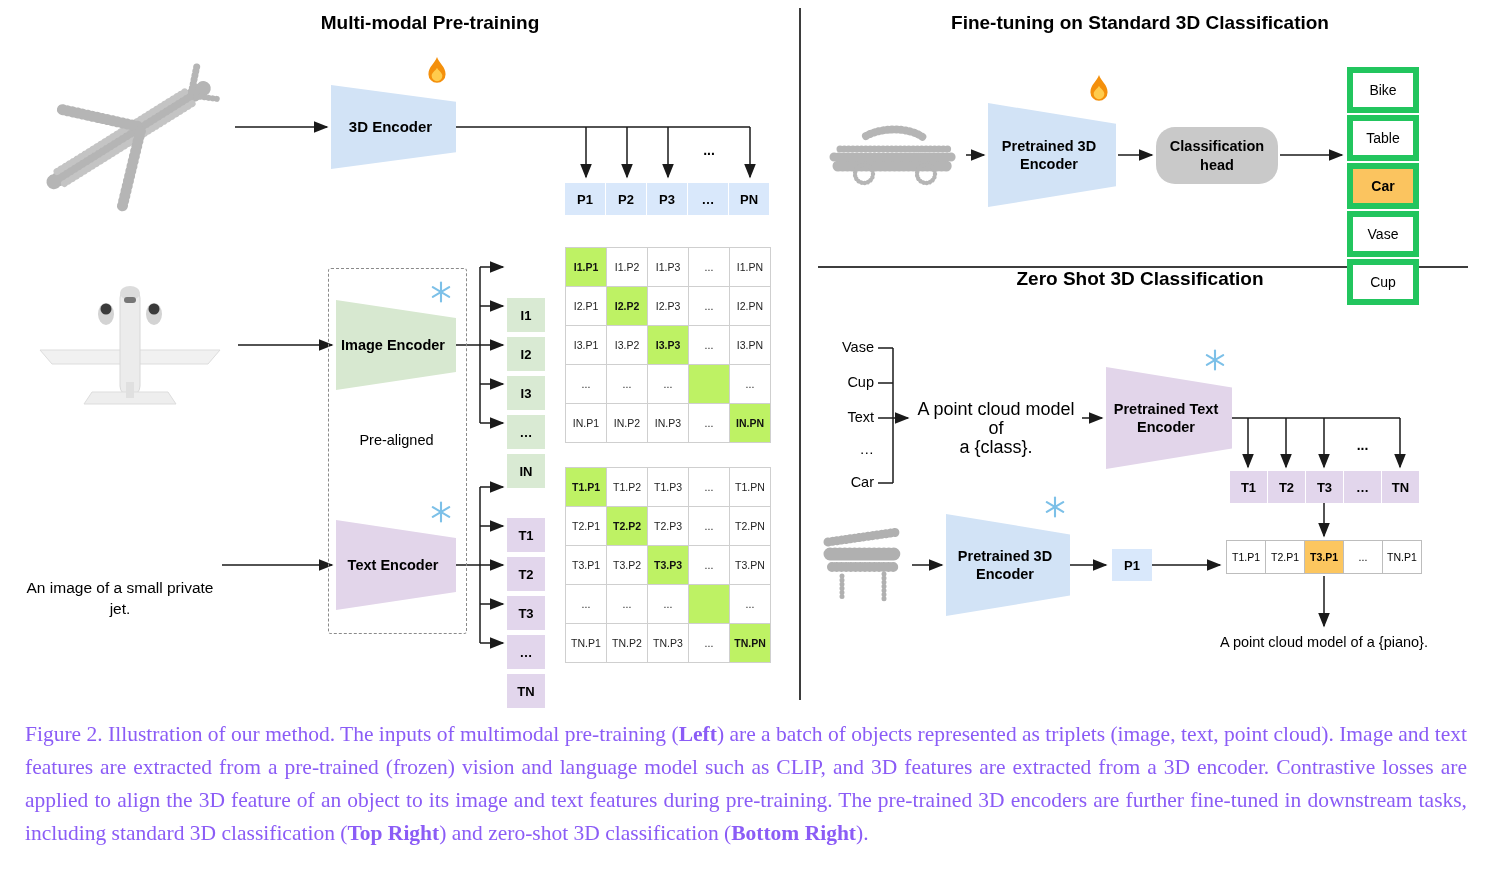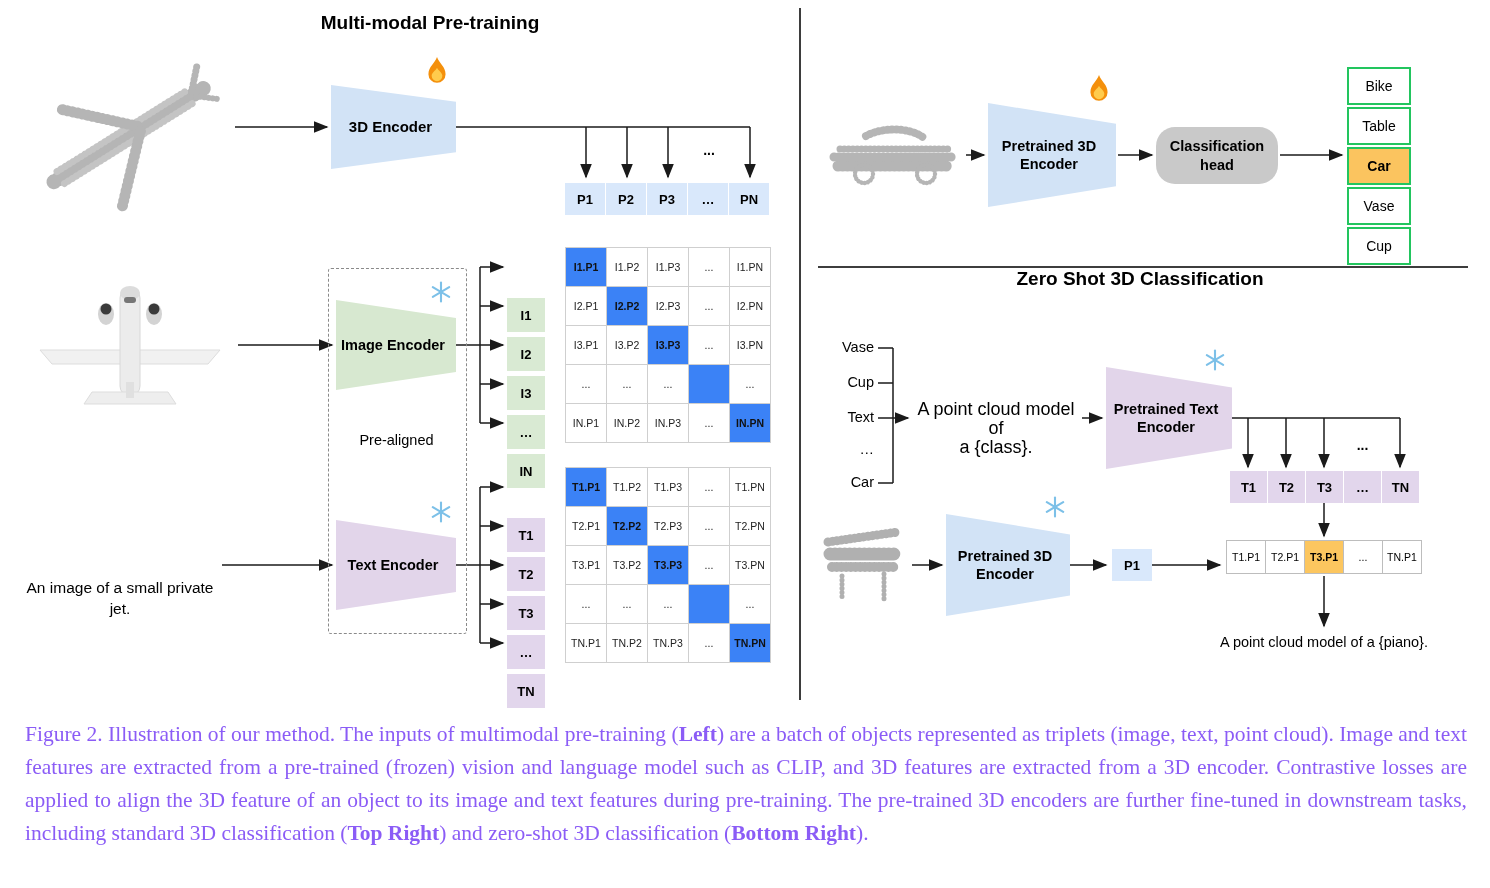--- a/index.html
+++ b/index.html
@@ -20,28 +20,28 @@
   .hcell.w37{width:37px;}
   .hcell.blue{background:#d9e8fb;}
   .hcell.purple{background:#e2d6ec;}
   .vlabels{position:absolute;display:flex;flex-direction:column;gap:5px;z-index:2;margin-top:48px;}
   .vcell{width:38px;height:34px;display:flex;align-items:center;justify-content:center;font-weight:700;font-size:13px;}
   .vcell.green{background:#d9ead3;}
   .vcell.purple{background:#e2d6ec;}
   .matrix{position:absolute;display:grid;grid-template-columns:repeat(5,40px);grid-auto-rows:38px;gap:1px;
           background:#cfcfcf;border:1px solid #cfcfcf;z-index:2;}
   .mcell{background:#fff;display:flex;align-items:center;justify-content:center;font-size:10.5px;color:#222;}
-  .mcell.hl{background:#3b82f6;font-weight:700;color:#111;}
+  .mcell.hl{background:#bef264;font-weight:700;color:#111;}
   .dots{position:absolute;font-size:14px;font-weight:700;text-align:center;z-index:2;}
   .dashedbox{position:absolute;border:1.6px dashed #8a8a8a;border-radius:3px;z-index:1;}
   .plainlabel{position:absolute;font-size:15.5px;text-align:center;line-height:21px;z-index:2;margin-top:37px;}
   .headbox{position:absolute;background:#c9c9c9;border-radius:19px;display:flex;align-items:center;justify-content:center;
            font-weight:700;font-size:14.5px;line-height:1.25;text-align:center;z-index:2;}
   .classlist{position:absolute;display:flex;flex-direction:column;gap:2px;z-index:2;}
-  .ccell{width:60px;height:34px;background:#fff;border:2px solid #22c55e;display:flex;align-items:center;justify-content:center;font-size:14px;}
+  .ccell{width:60px;height:34px;background:#fff;border:6px solid #22c55e;display:flex;align-items:center;justify-content:center;font-size:14px;}
   .ccell.hl{background:#fbc45f;font-weight:700;}
   .zs-class{position:absolute;width:64px;font-size:14.5px;text-align:right;z-index:2;}
   .rrow{position:absolute;display:grid;grid-auto-flow:column;gap:1px;background:#bdbdbd;border:1px solid #bdbdbd;z-index:2;}
   .rcell{width:38px;height:32px;background:#fff;display:flex;align-items:center;justify-content:center;font-size:10.5px;}
   .rcell.hl{background:#fcc65f;font-weight:700;}
   .pcell{position:absolute;width:40px;height:32px;background:#d9e8fb;display:flex;align-items:center;justify-content:center;
          font-weight:700;font-size:13px;z-index:2;}
   .divider{position:absolute;background:#3d3d3d;z-index:2;}
   .prompt{position:absolute;font-size:18px;text-align:center;line-height:19px;z-index:2;}
   .smalllabel{position:absolute;font-size:14.5px;text-align:center;z-index:2;}
@@ -249,20 +249,21 @@
     <div class="mcell">...</div>
     <div class="mcell hl"></div>
     <div class="mcell">...</div>
     <div class="mcell">TN.P1</div>
     <div class="mcell">TN.P2</div>
     <div class="mcell">TN.P3</div>
     <div class="mcell">...</div>
     <div class="mcell hl">TN.PN</div>
   </div>
 
+  <div class="panel-title" style="left:850px;top:12px;width:580px;">Fine-tuning on Standard 3D Classification</div>
 
   <svg class="abs z2" style="left:824px;top:114px;" width="142" height="82" viewBox="0 0 142 82">
     <g stroke="#b5b5b5" fill="none" stroke-linecap="round">
       <path d="M14 52 H126" stroke-width="11" stroke-dasharray="0.1 4.6"></path>
       <path d="M10 43 H130" stroke-width="9" stroke-dasharray="0.1 4.4"></path>
       <path d="M16 35 H124" stroke-width="7" stroke-dasharray="0.1 4.2"></path>
       <path d="M42 22 C58 13 86 13 100 24" stroke-width="8" stroke-dasharray="0.1 4.4"></path>
       <circle cx="40" cy="60" r="9" stroke-width="4.5" stroke-dasharray="0.1 3.2"></circle>
       <circle cx="102" cy="60" r="9" stroke-width="4.5" stroke-dasharray="0.1 3.2"></circle>
     </g>

